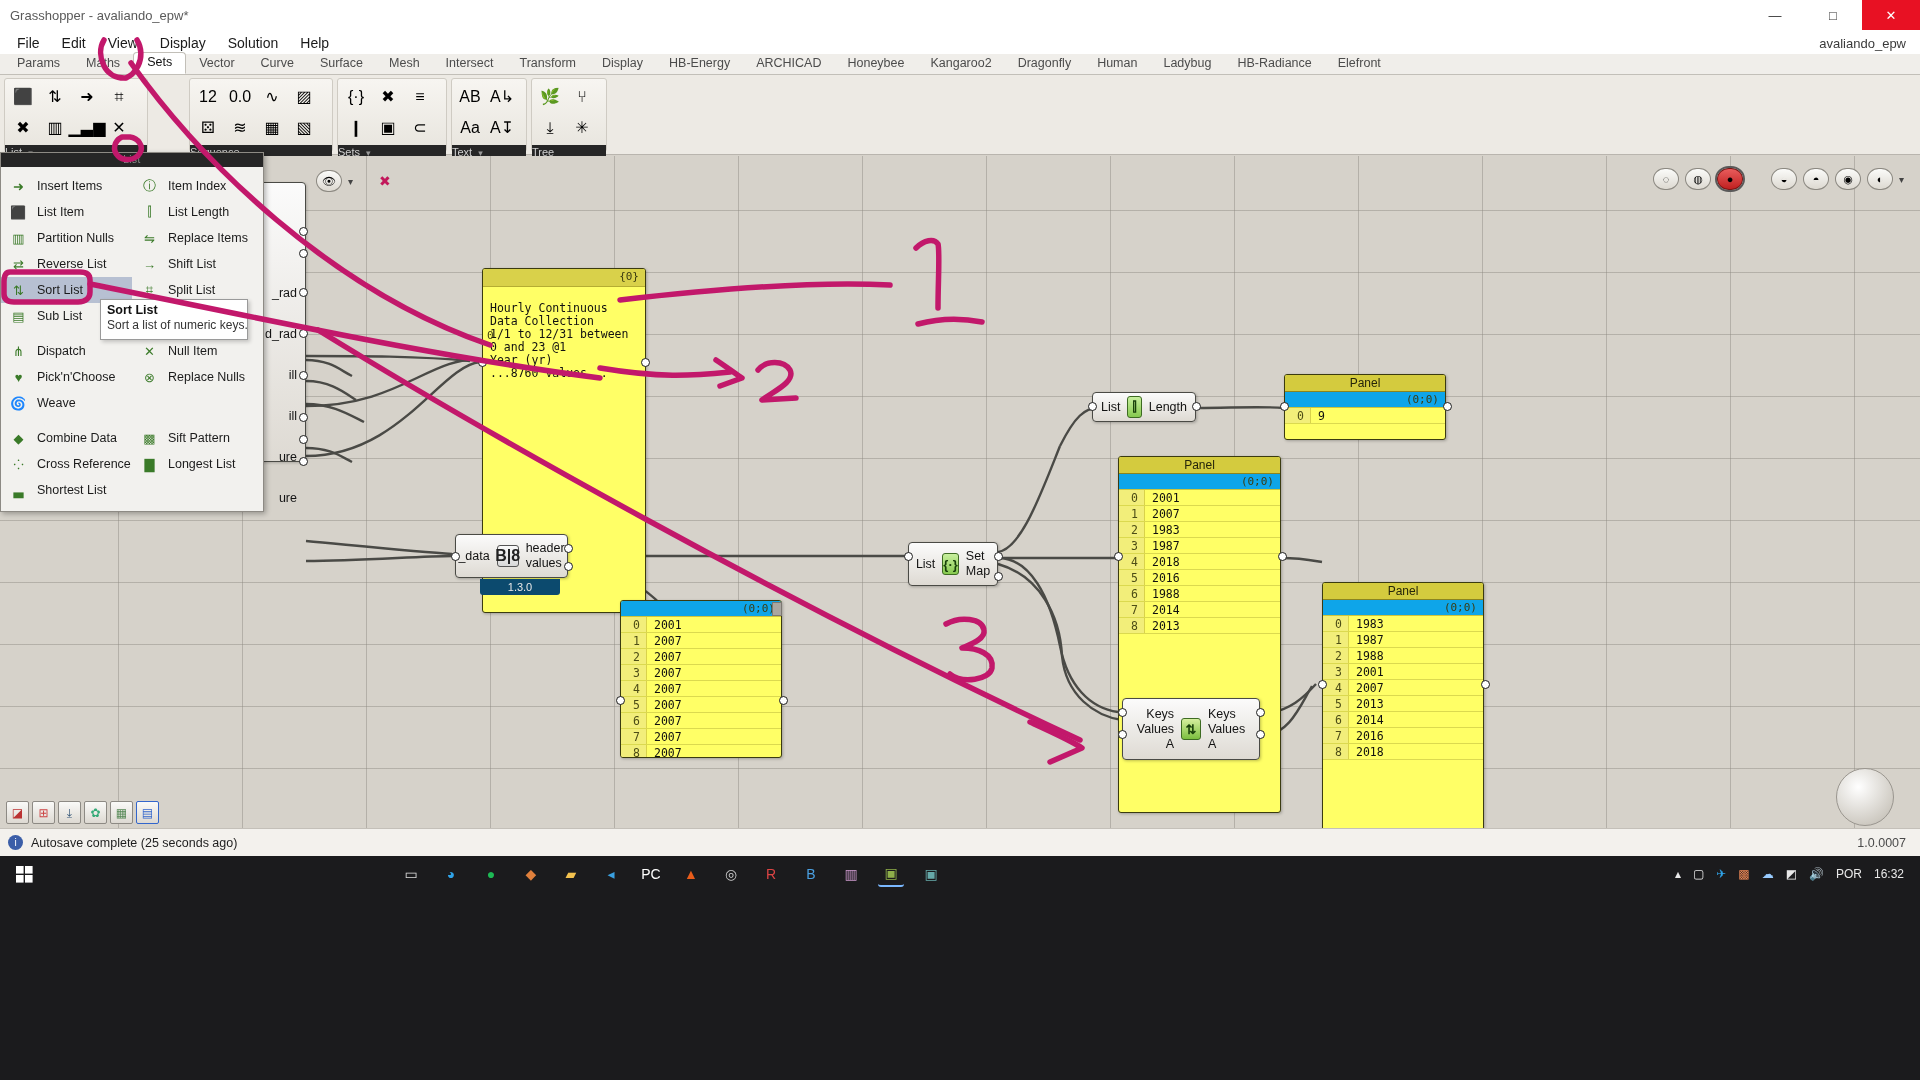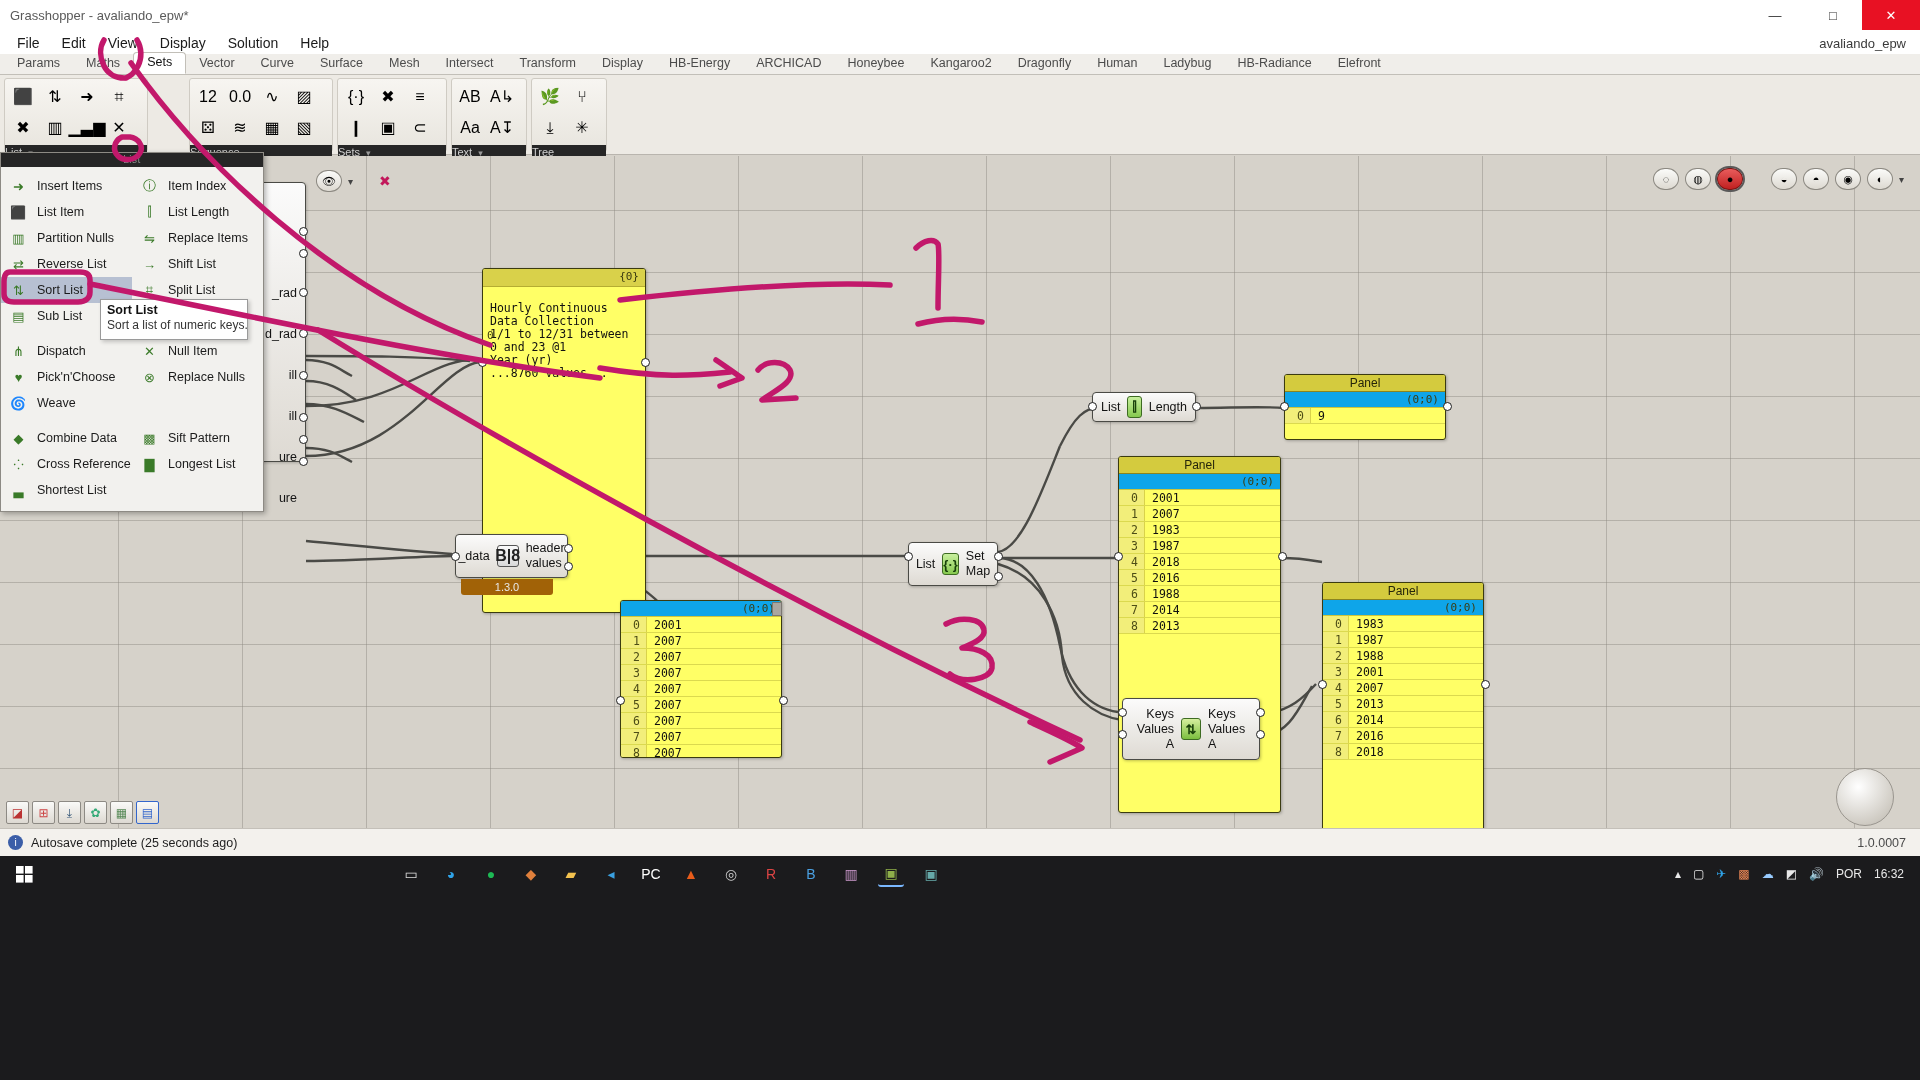--- a/index.html
+++ b/index.html
@@ -470,21 +470,21 @@
   <div class="port" style="left:641px;top:202px;"></div>
 
   <div class="gh-comp" id="comp-headervalues" style="left:455px;top:378px;width:113px;height:44px;">
     <div class="lbl-l">_data</div>
     <div class="icon-sq" style="background:linear-gradient(#fafafa,#d9d9d9);border-color:#555;color:#222;font-size:16px;">B|8<br></div>
     <div class="stack lbl-r">
       <span>header</span>
       <span>values</span>
     </div>
   </div>
-  <div style="position:absolute;left:461px;top:423px;width:92px;height:16px;background:#a16207;color:#e8e8e8;
+  <div style="position:absolute;left:480px;top:423px;width:80px;height:16px;background:#0c4a6e;color:#e8e8e8;
               font-size:11px;text-align:center;line-height:16px;border-radius:0 0 3px 3px;">1.3.0</div>
   <div class="port" style="left:451px;top:396px;"></div>
   <div class="port" style="left:564px;top:388px;"></div>
   <div class="port" style="left:564px;top:406px;"></div>
 
   <div class="gh-panel" id="panel-raw" style="left:620px;top:444px;width:162px;height:158px;">
     <div class="p-path">(0;0)</div>
     <div class="p-rows">
         <div class="p-row">
           <div class="p-idx">0</div>

